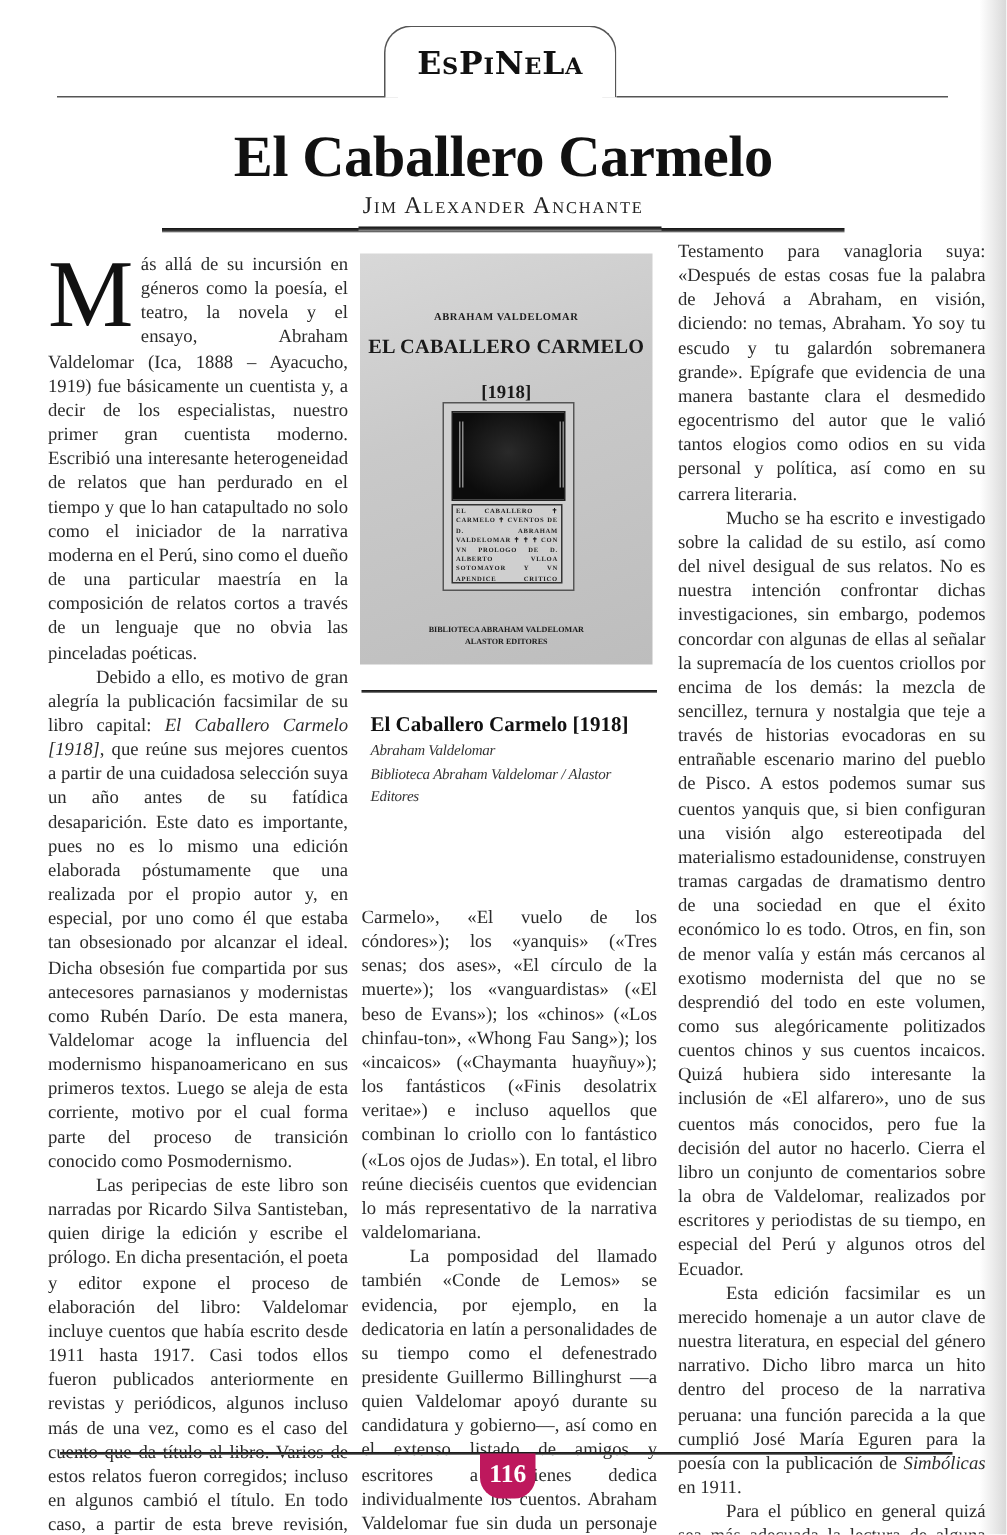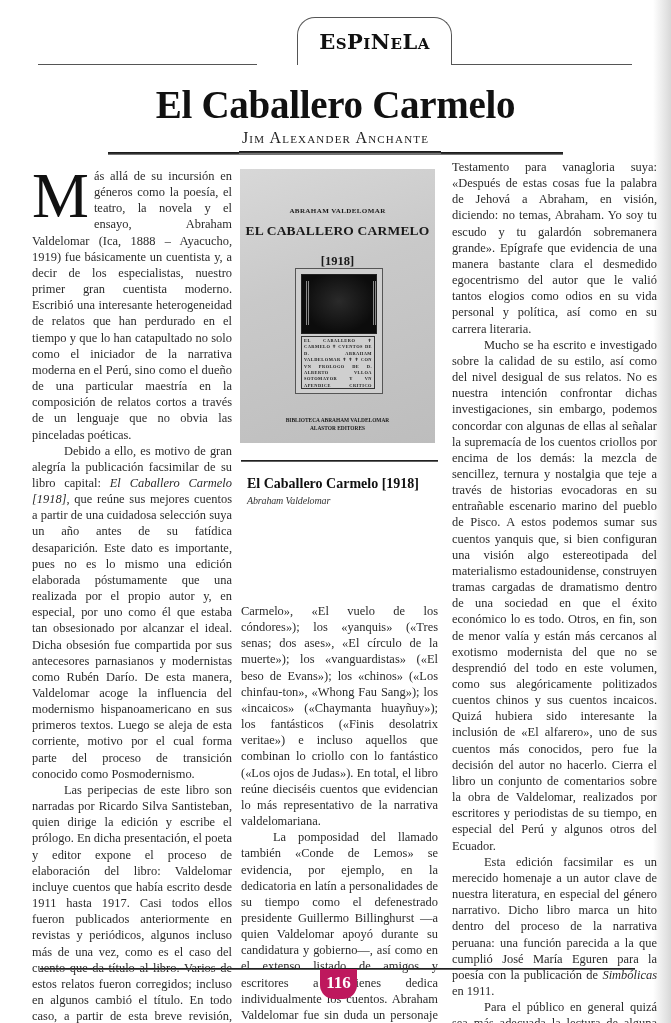--- a/index.html
+++ b/index.html
@@ -17,21 +17,20 @@
   .header-rule {
     position: absolute; top: 64px; height: 0; border-top: 1.4px solid #555;
   }
   .header-rule.left { left: 38px; width: 219px; }
   .header-rule.right { left: 411px; width: 221px; }
   .header-tab {
     position: absolute; left: 256px; top: 17px; width: 155px; height: 48px;
     border: 1.4px solid #555; border-bottom: none;
     border-radius: 18px 18px 0 0; background: #fff;
     box-sizing: border-box;
-    margin-left: 41px;
   }
   .brand {
     position: absolute; left: 0; right: 0; top: 11px; text-align: center;
     font-family: "DejaVu Serif", serif; font-weight: bold; font-size: 21px;
     letter-spacing: 0.5px; color: #111;
     font-variant: small-caps;
   }
   
   .title {
     position: absolute; left: 0; width: 671px; top: 82px; text-align: center;
@@ -134,20 +133,21 @@
     <div class="plate-img"></div>
     <div class="plate-text">EL CABALLERO ✝ CARMELO ✝ CVENTOS DE D. ABRAHAM VALDELOMAR ✝ ✝ ✝ CON VN PROLOGO DE D. ALBERTO VLLOA SOTOMAYOR Y VN APENDICE CRITICO SOBRE ESTA Y OTRAS OBRAS DEL ARTISTA ✝</div>
   </div>
   <div class="c-pub1">BIBLIOTECA ABRAHAM VALDELOMAR</div>
   <div class="c-pub2">ALASTOR EDITORES</div>
 </div>
 <div class="rule-thick" style="left:241px; top:460px; width:197px; height:2px;"></div>
 <div class="caption">
   <div class="cap-title">El Caballero Carmelo [1918]</div>
   <div class="cap-line">Abraham Valdelomar</div>
+  <div class="cap-line">Biblioteca Abraham Valdelomar / Alastor Editores</div>
 </div>
 
 <div class="col col2">
   <p>Carmelo», «El vuelo de los cóndores»); los «yanquis» («Tres senas; dos ases», «El círculo de la muerte»); los «vanguardistas» («El beso de Evans»); los «chinos» («Los chinfau-ton», «Whong Fau Sang»); los «incaicos» («Chaymanta huayñuy»); los fantásticos («Finis desolatrix veritae») e incluso aquellos que combinan lo criollo con lo fantástico («Los ojos de Judas»). En total, el libro reúne dieciséis cuentos que evidencian lo más representativo de la narrativa valdelomariana.</p>
   <p class="indent"><span>La pomposidad del llamado también «Conde de Lemos» se evidencia, por ejemplo, en la dedicatoria en latín a personalidades de su tiempo como el defenestrado presidente Guillermo Billinghurst —a quien Valdelomar apoyó durante su candidatura y gobierno—, así como en el extenso listado de amigos y escritores a quienes dedica individualmente los cuentos. Abraham Valdelomar fue sin duda un personaje que no podía pasar desapercibido en su época. A ello hay que añadir el conjunto de epígrafes que abren su libro. De ellos, no podemos dejar de citar el que toma de la </span></p>
 </div>
 
 <div class="rule-thick" style="left:440px; top:151px; width:0;"></div>
 <div class="col col3">
   <p>Testamento para vanagloria suya: «Después de estas cosas fue la palabra de Jehová a Abraham, en visión, diciendo: no temas, Abraham. Yo soy tu escudo y tu galardón sobremanera grande». Epígrafe que evidencia de una manera bastante clara el desmedido egocentrismo del autor que le valió tantos elogios como odios en su vida personal y política, así como en su carrera literaria.</p>

